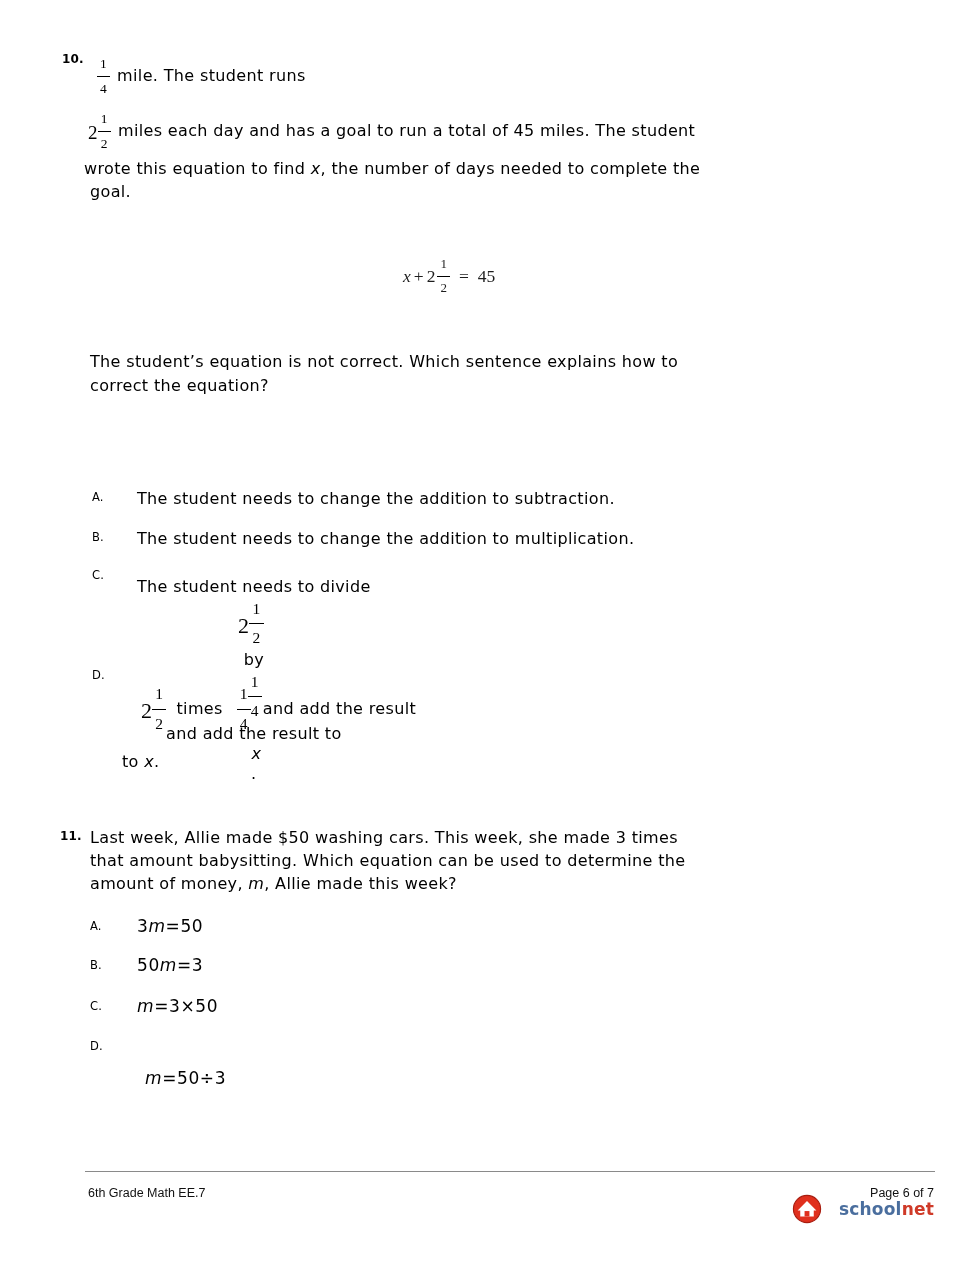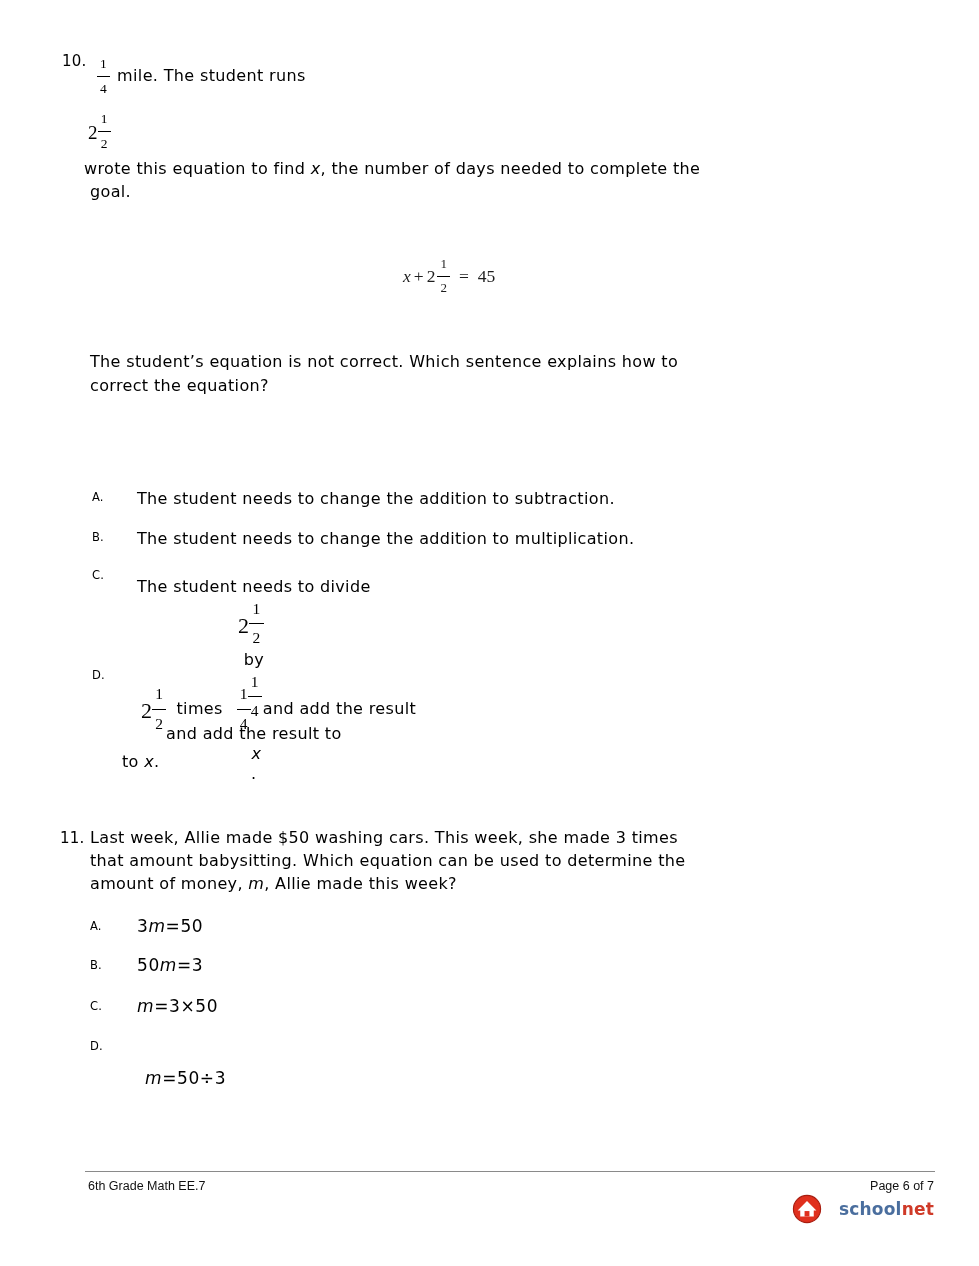--- a/index.html
+++ b/index.html
@@ -2,21 +2,21 @@
 <html><head>
 <meta charset="utf-8">
 <style>
   html,body{margin:0;padding:0;}
   body{
     width:979px;height:1266px;position:relative;background:#ffffff;
     font-family:"DejaVu Sans",sans-serif;color:#000;overflow:hidden;
   }
   .abs{position:absolute;}
   .body-text{font-size:16px;letter-spacing:0.35px;line-height:20px;white-space:nowrap;}
-  .qnum{font-size:15px;letter-spacing:0.2px;}
+  .qnum{font-size:12px;letter-spacing:0.2px;font-weight:bold;}
   .opt-label{font-size:11.5px;letter-spacing:0.2px;}
   .fracline{display:flex;align-items:center;white-space:nowrap;}
   .frac{display:inline-flex;flex-direction:column;align-items:center;
         font-family:"Liberation Serif",serif;line-height:1.15;}
   .frac .num{padding:2px 3px 4px;}
   .frac .den{border-top:1px solid #000;padding:4px 3px 2px;}
   .frac-sm{font-size:13.5px;}
   .frac-md{font-size:15.5px;line-height:1.3;}
   .mixed{display:inline-flex;align-items:center;}
   .mixed .whole{font-family:"Liberation Serif",serif;transform:translateY(12%);}
@@ -26,21 +26,21 @@
   .equation{font-family:"Liberation Serif",serif;font-size:17.5px;color:#1d1d1d;}
   .equation .frac{font-size:13px;}
   .equation .op-plus{margin:0 3px;}
   .equation .op-eq{margin:0 9px;}
   .equation .eq-whole{margin-right:2px;}
   .optC-mixed{margin:0 10px 0 4px;}
   .optC-frac2{margin:0 12px 0 14px;}
   .optC-var{margin-left:5px;}
   .q11-eq{font-size:17px;letter-spacing:0.6px;white-space:nowrap;}
   .footer-rule{border-top:1px solid #8a8a8a;height:0;}
-  .footer-text{font-family:"Liberation Sans",sans-serif;font-size:12.5px;color:#111;}
+  .footer-text{font-family:"Liberation Sans",sans-serif;font-size:12.5px;color:#111;margin-top:7px;}
   .logo{display:flex;align-items:center;gap:5px;}
   .logo-text{font-size:17px;font-weight:600;letter-spacing:0.2px;line-height:30px;margin-left:12px;}
 </style>
 </head>
 <body>
 
 <span class="abs qnum" style="left:62px;top:52px;">10.</span>
 
 <div class="abs fracline body-text" style="left:90px;top:50px;height:52px;">
   <span class="frac frac-sm" style="margin:0 7px;">
@@ -51,20 +51,21 @@
 </div>
 
 <div class="abs fracline body-text" style="left:88px;top:105px;height:52px;">
   <span class="mixed" style="margin-right:7px;">
     <span class="whole whole-sm">2</span>
     <span class="frac frac-sm">
       <span class="num">1</span>
       <span class="den">2</span>
     </span>
   </span>
+  <span>miles each day and has a goal to run a total of 45 miles. The student</span>
 </div>
 
 <div class="abs body-text" style="left:84px;top:159px;">
   <span>wrote this equation to find</span>
   <span class="var">x</span><span>, the number of days needed to complete the</span>
 </div>
 
 <div class="abs body-text" style="left:90px;top:182px;">goal.</div>
 
 <div class="abs fracline equation" style="left:403px;top:250px;height:52px;">

